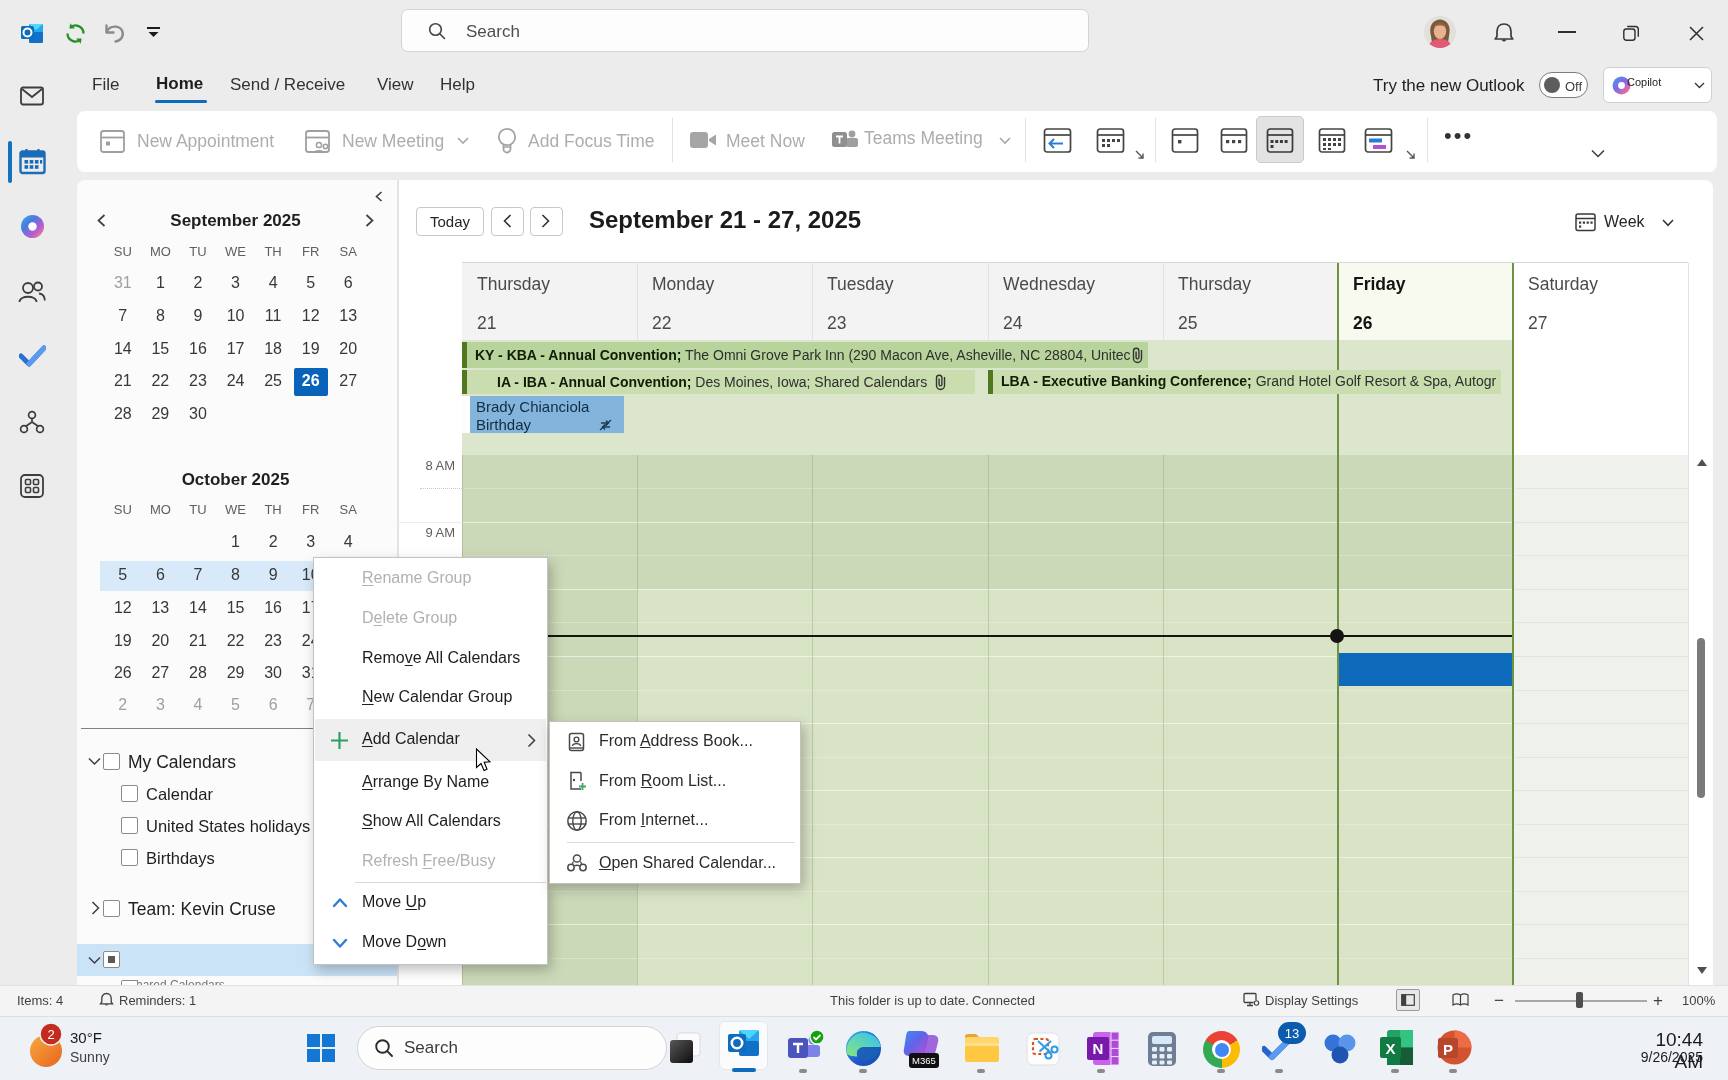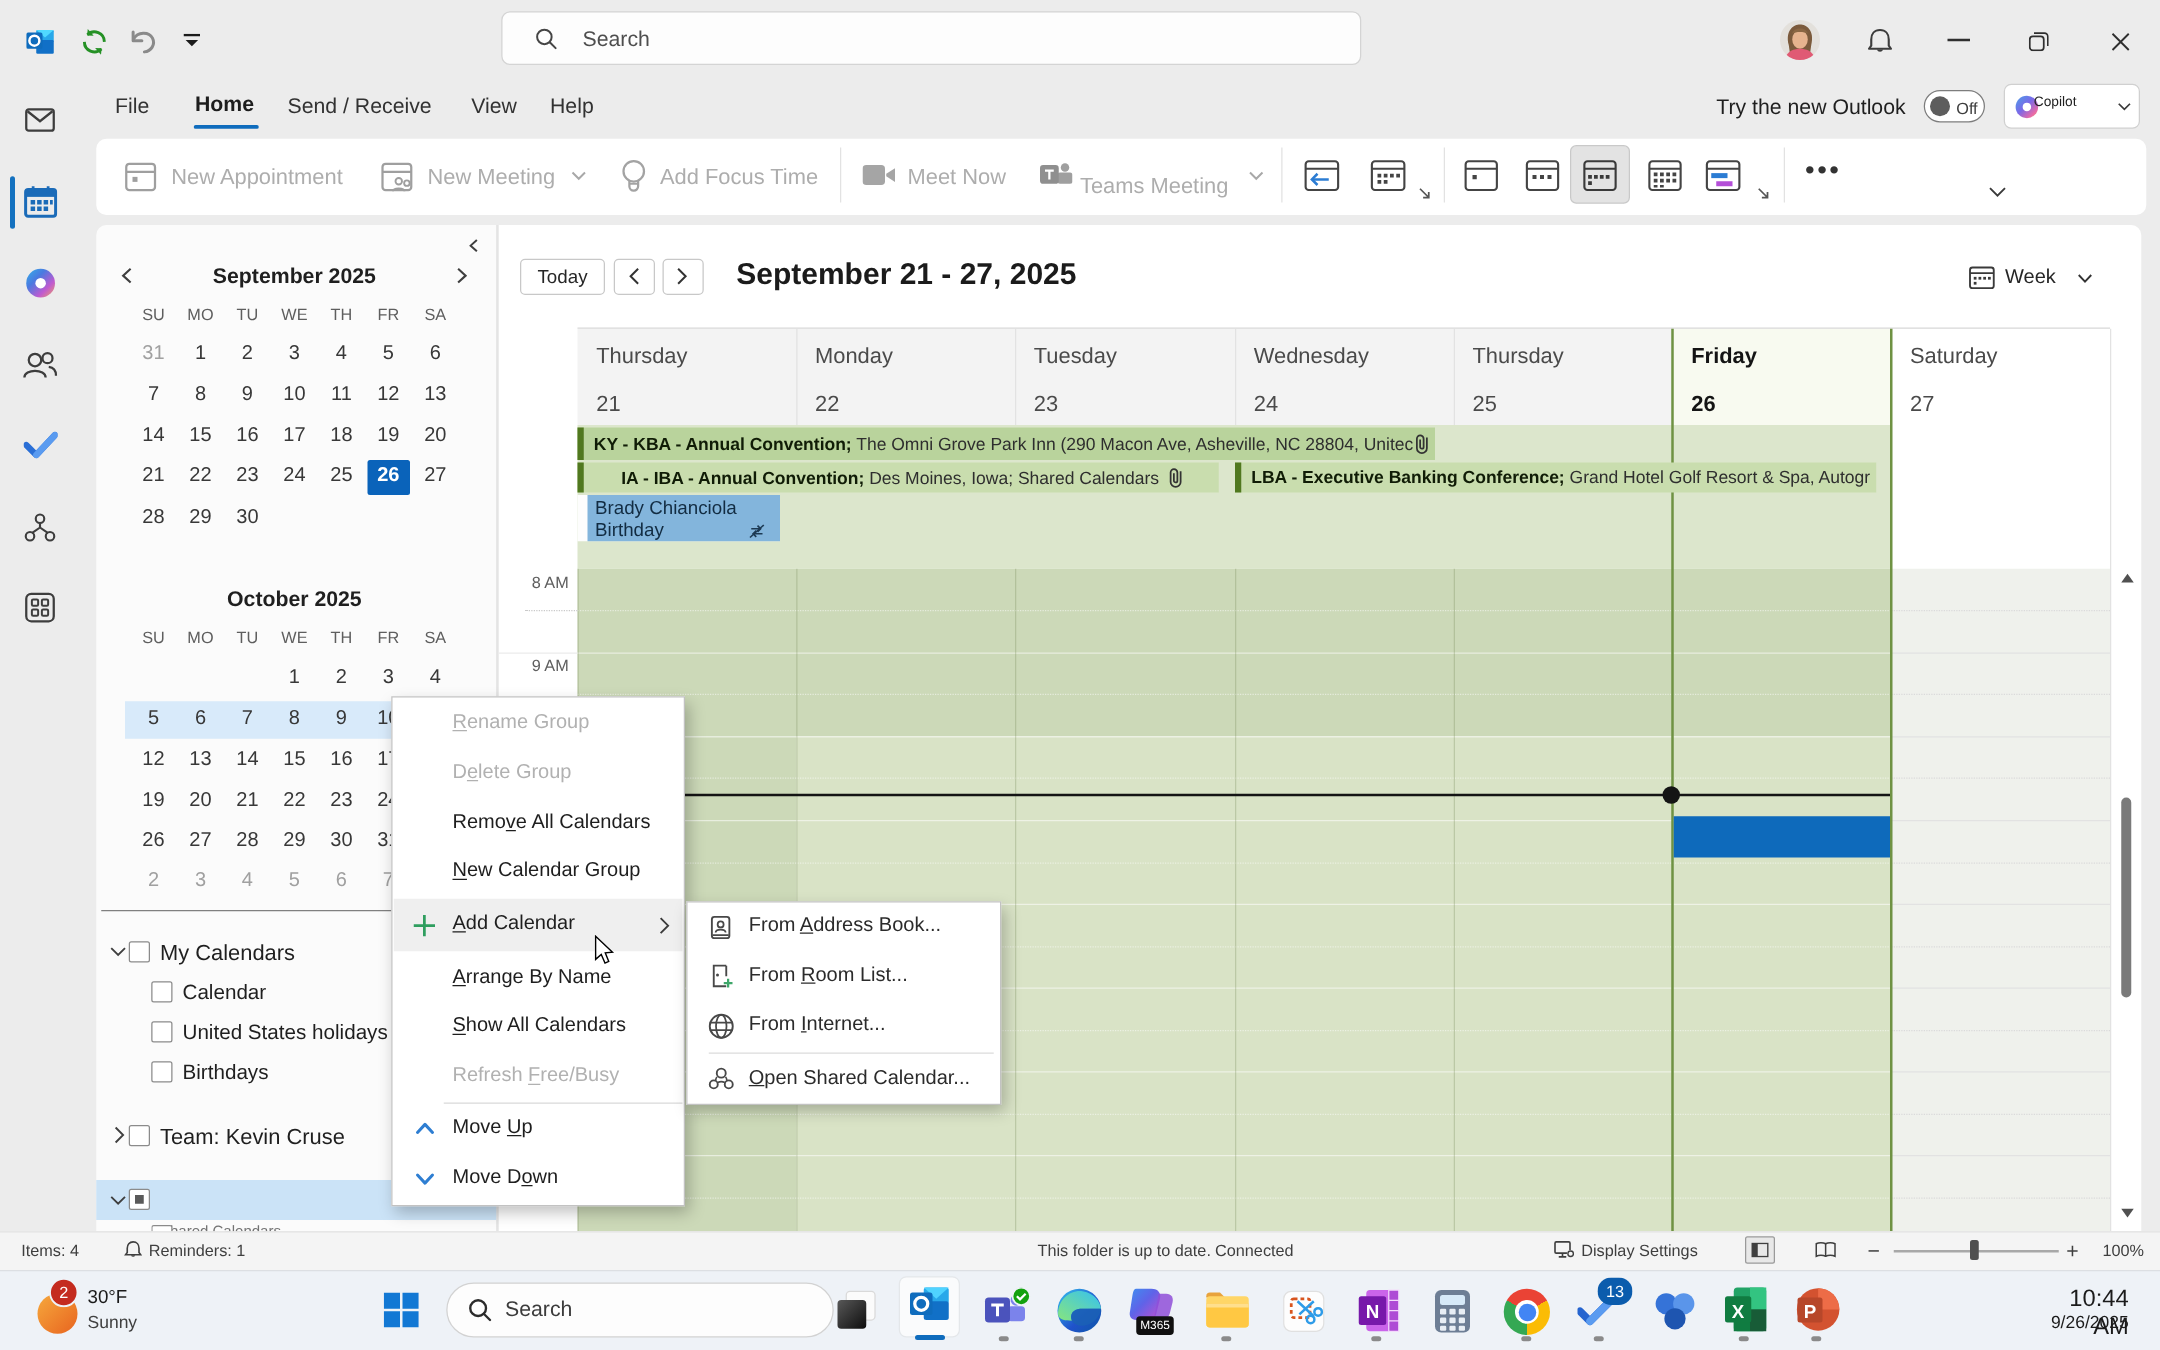--- a/index.html
+++ b/index.html
@@ -149,21 +149,21 @@
   <path d="M19 8 L26 3.5 L26 14.5 L19 10 Z" fill="#a5a5a5"></path>
 </svg>
 <div class="a rlbl" style="left:726px;top:131px">Meet Now</div>
 
 <svg class="a" style="left:832px;top:128px" width="26" height="25" viewBox="0 0 26 25">
   <circle cx="20" cy="6" r="3.4" fill="#9f9f9f"></circle>
   <rect x="14" y="10" width="12" height="9" rx="2" fill="#9f9f9f"></rect>
   <rect x="0" y="4" width="15" height="15" rx="2.5" fill="#8f8f8f"></rect>
   <path d="M4 8.5 L11 8.5 M7.5 8.5 L7.5 15.5" stroke="#fff" stroke-width="1.8" fill="none"></path>
 </svg>
-<div class="a rlbl" style="left:864px;top:138px">Teams Meeting</div>
+<div class="a rlbl" style="left:864px;top:128px">Teams Meeting</div>
 <svg class="a" style="left:999px;top:137px" width="12" height="8" viewBox="0 0 12 8">
     <path d="M1 1 L6 6 L11 1" fill="none" stroke="#a8a8a8" stroke-width="1.6"></path>
   </svg>
 <div class="a" style="left:1025px;top:118px;width:1px;height:44px;background:#e2e2e2"></div>
 
 <svg class="a" style="left:1043px;top:126px" width="29" height="28" viewBox="0 0 29 28">
   <rect x="1.5" y="3" width="26" height="23" rx="2.5" fill="none" stroke="#444" stroke-width="1.7"></rect>
   <line x1="1.5" y1="9" x2="27.5" y2="9" stroke="#444" stroke-width="1.7"></line>
   <line x1="20" y1="17.5" x2="7" y2="17.5" stroke="#2b7cd3" stroke-width="2"></line>
   <path d="M11 13 L6.5 17.5 L11 22" fill="none" stroke="#2b7cd3" stroke-width="2"></path>

